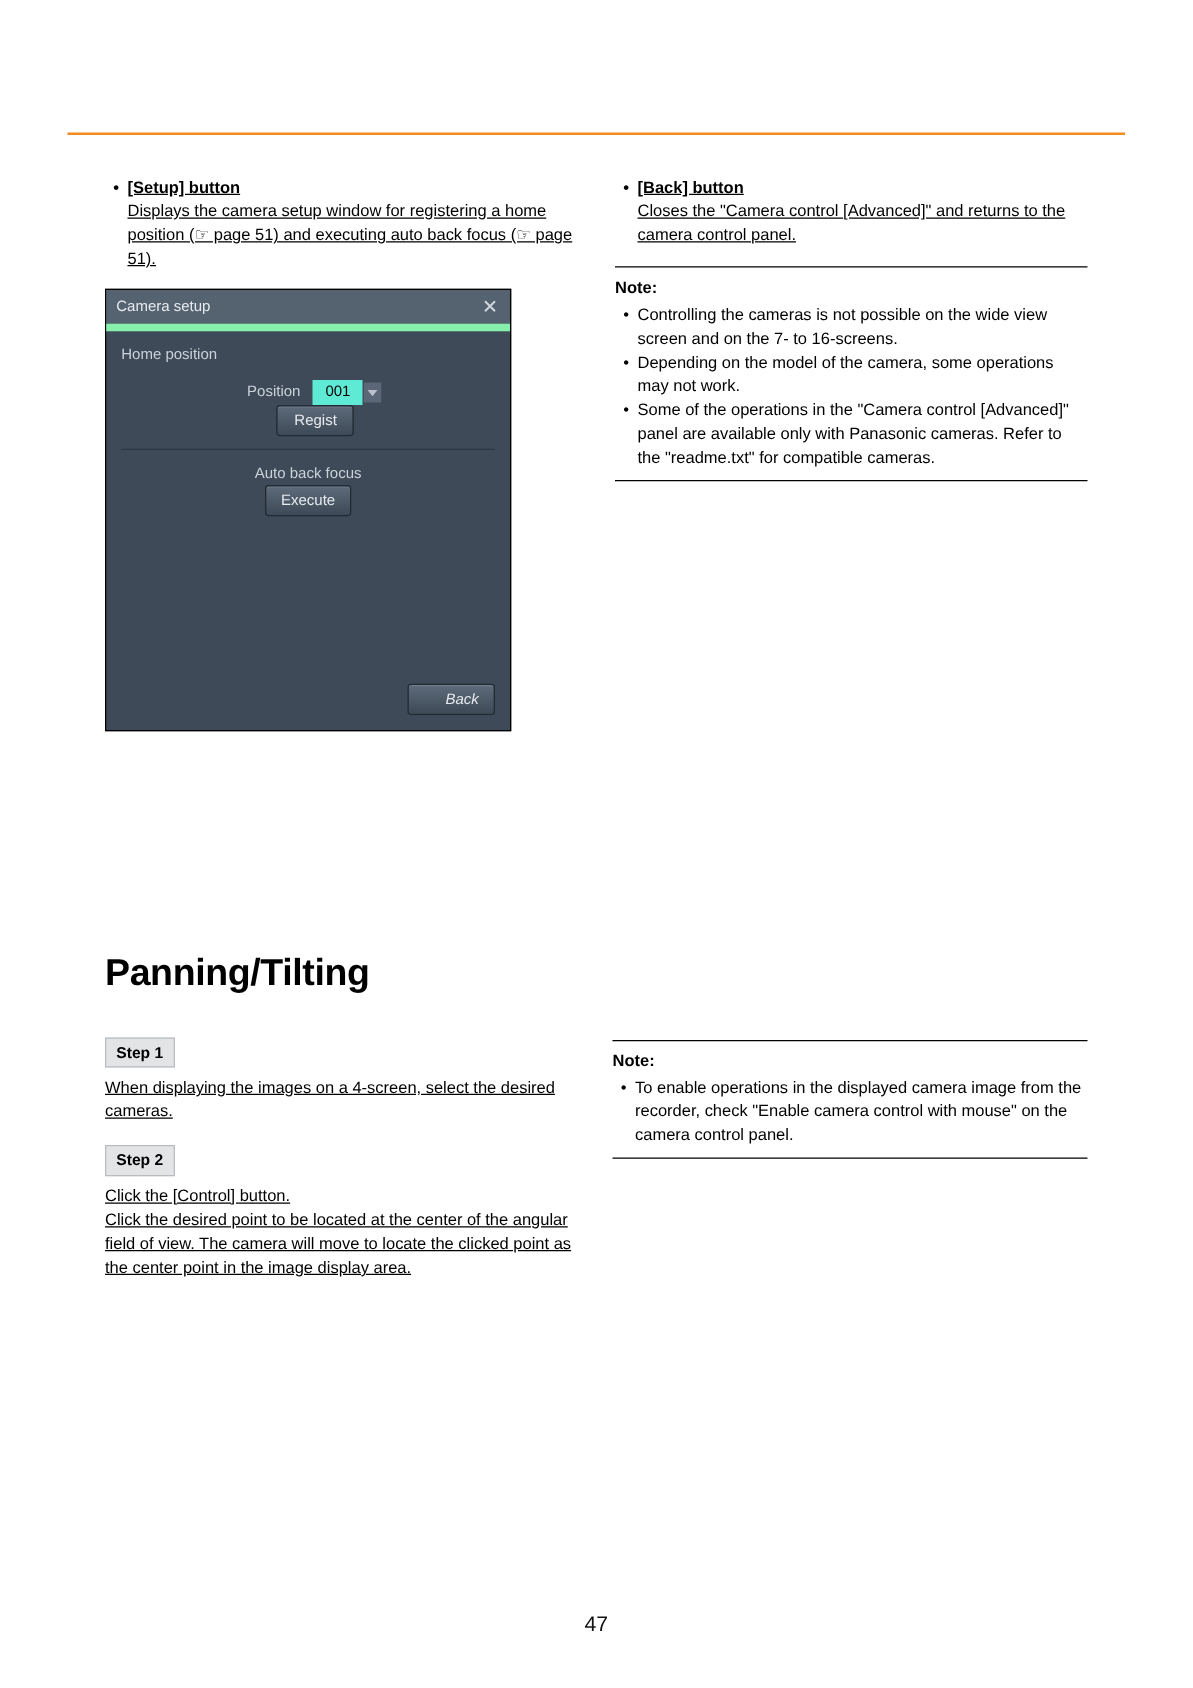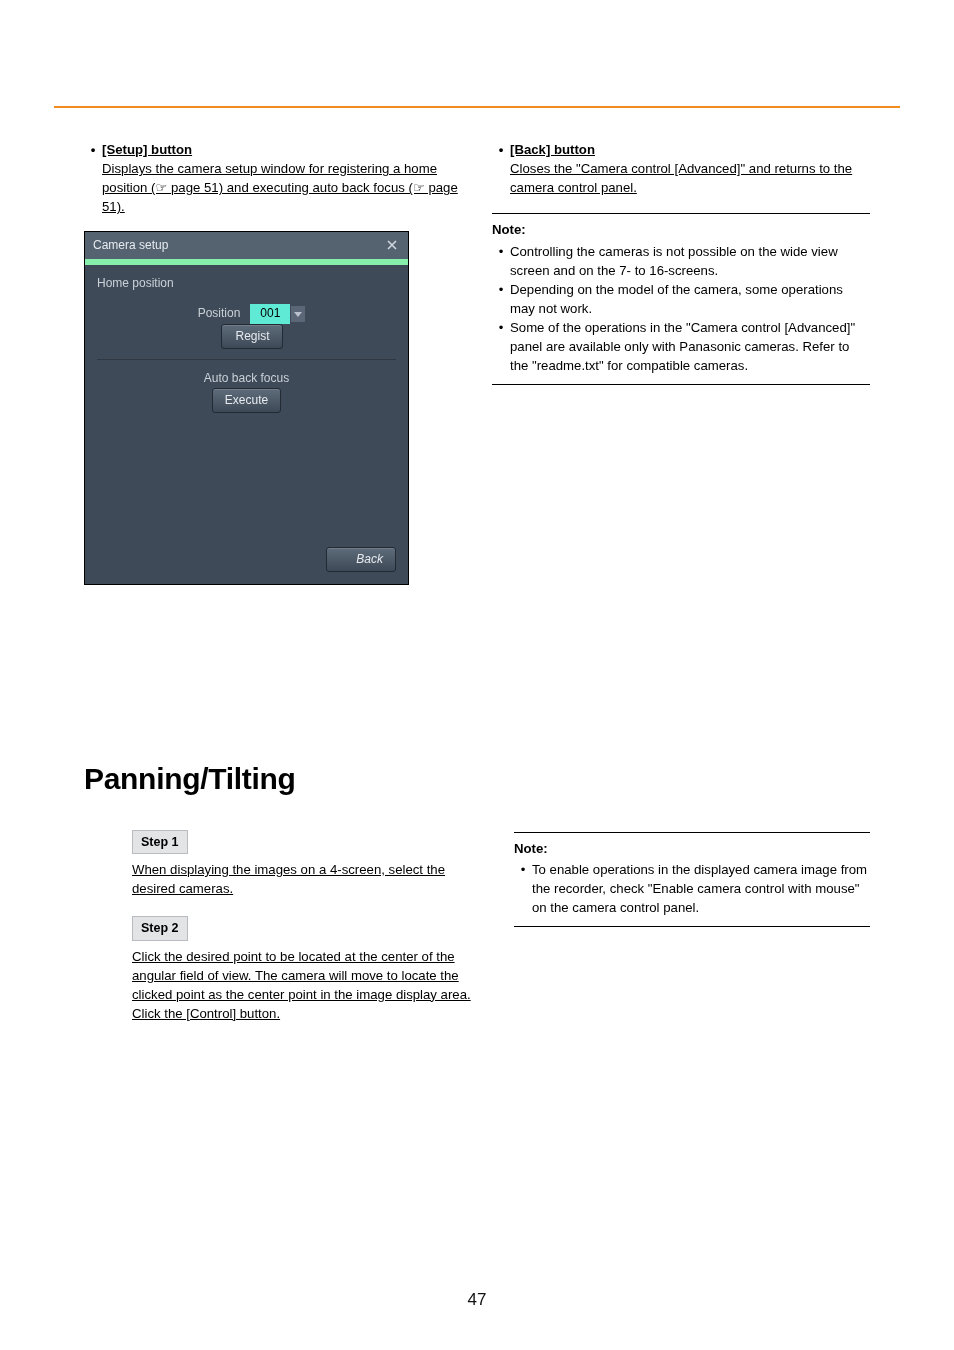--- a/index.html
+++ b/index.html
@@ -32,21 +32,21 @@
 
   
   .note-box { border-top: 1px solid #000; border-bottom: 1px solid #000; padding: 6px 0 8px 0; margin-top: 2px; }
   .note-hd { font-weight: bold; margin-bottom: 2px; }
 
   
   .section2 { position: absolute; left: 84px; right: 84px; top: 762px; }
   .h1 { font-size: 30px; font-weight: bold; letter-spacing: -0.3px; }
   .subdesc { font-size: 13.2px; margin-top: 8px; }
 
-  .twocol2 { display: flex; gap: 26px; margin-top: 34px; margin-left: 48px; }
+  .twocol2 { display: flex; gap: 26px; margin-top: 34px; }
   .step-pill { background: #e3e4e6; border: 1px solid #b8bbc0; display: inline-block; padding: 2px 8px; font-weight: bold; font-size: 12.5px; margin-bottom: 6px; }
 
   .page-num { position: absolute; left: 0; right: 0; bottom: 40px; text-align: center; font-size: 17px; color: #111; margin-top: 38px; }
 </style>
 </head>
 <body>
 
 <div class="page">
   <div class="orange-rule"></div>
 
@@ -128,22 +128,22 @@
     <div class="h1">Panning/Tilting</div>
 
     <div class="twocol2">
       <div class="col">
         <span class="step-pill">Step 1</span>
         <p>When displaying the images on a 4-screen, select the desired cameras.</p>
 
         <div style="height:18px;"></div>
 
         <span class="step-pill">Step 2</span>
+        <p>Click the [Control] button.</p>
         <p>Click the desired point to be located at the center of the angular field of view. The camera will move to locate the clicked point as the center point in the image display area.</p>
-        <p>Click the [Control] button.</p>
       </div>
 
       <div class="col">
         <div class="note-box">
           <div class="note-hd">Note:</div>
           <div class="bullet-row">
             <div class="dot">•</div>
             <div class="btxt">To enable operations in the displayed camera image from the recorder, check "Enable camera control with mouse" on the camera control panel.</div>
           </div>
         </div>

